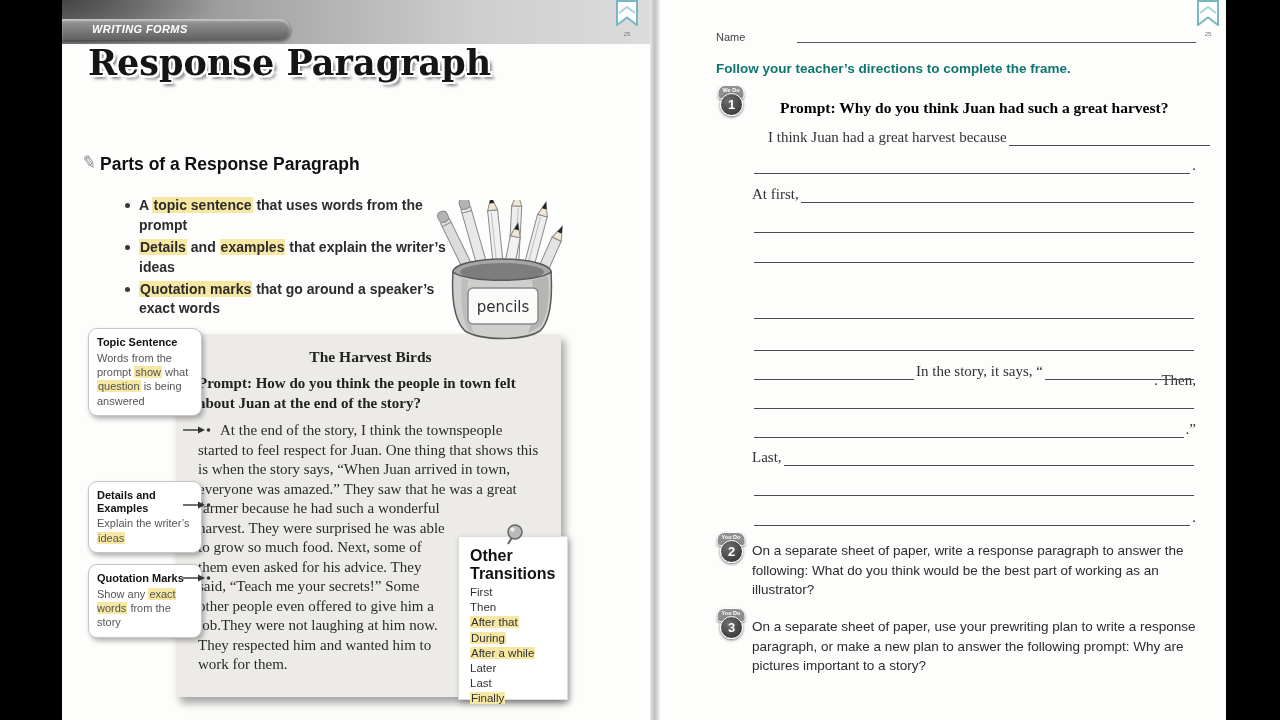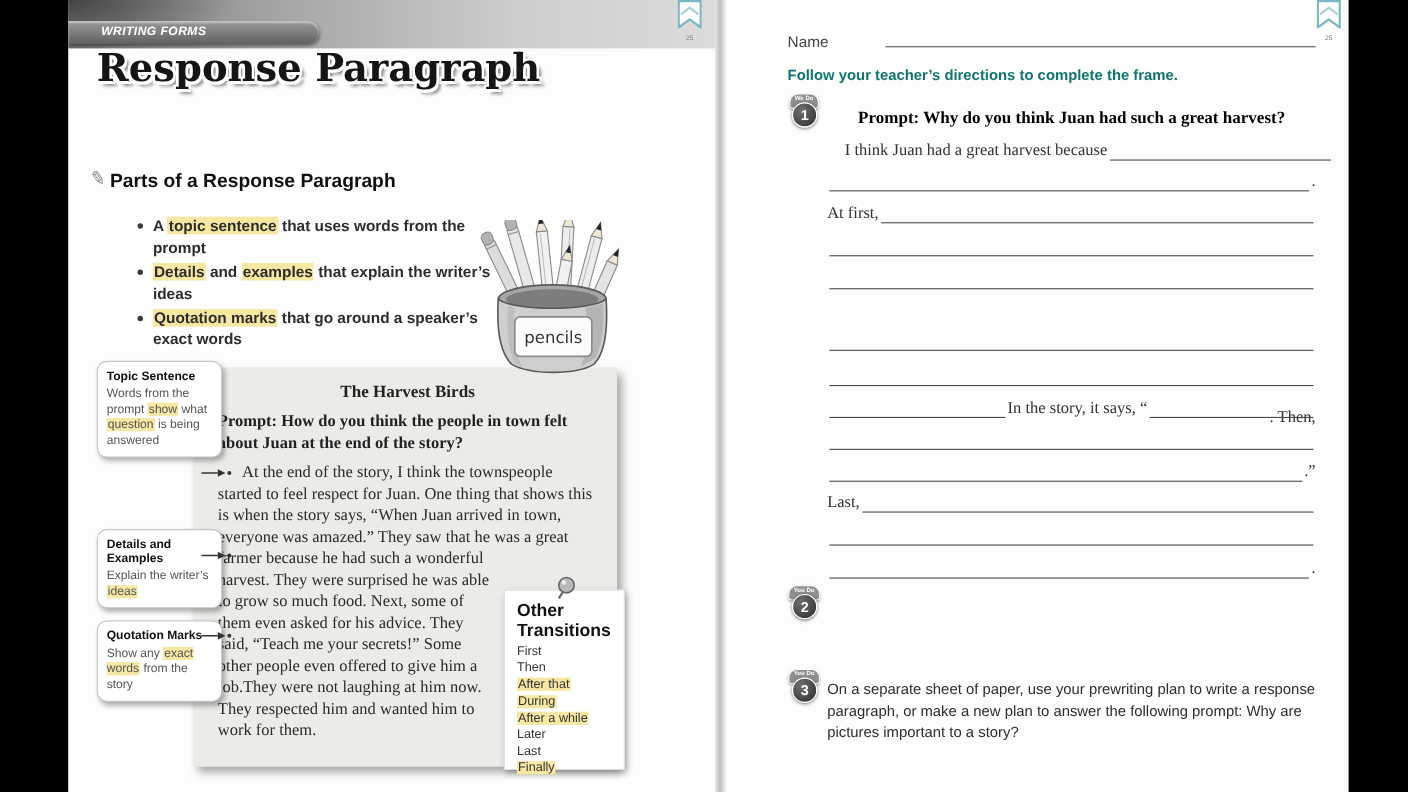--- a/index.html
+++ b/index.html
@@ -59,22 +59,22 @@
         border:1px solid #ddd;box-shadow:2px 3px 6px rgba(0,0,0,.3);z-index:7;padding:10px 0 0 11px;box-sizing:border-box;}
   .trans-box h4{margin:0 0 2px 0;font-size:16px;color:#111;}
   .trans-box ul{margin:0;padding:0;list-style:none;font-size:11.5px;line-height:1.32;color:#333;}
   .pin{position:absolute;top:-13px;left:44px;width:22px;height:22px;}
   
   .cup{position:absolute;left:370px;top:200px;z-index:2;}
   
   .bookmark{position:absolute;top:0;width:24px;text-align:center;z-index:9;}
   .bookmark .num{display:block;font-size:6px;color:#777;margin-top:1px;}
   
-  .name-row{position:absolute;left:56px;top:30px;width:480px;display:flex;align-items:flex-start;
-        font-size:14px;color:#444;gap:44px;}
+  .name-row{position:absolute;left:56px;top:30px;width:480px;display:flex;align-items:flex-end;
+        font-size:11px;color:#444;gap:44px;}
   .name-row .fill{flex:1;border-bottom:1px solid #555;margin-left:8px;height:12px;}
   .directions{position:absolute;left:56px;top:61px;font-size:13.5px;font-weight:bold;color:#0f766e;}
   .badge{position:absolute;width:26px;height:30px;z-index:3;}
   .badge .tag{position:absolute;top:-5px;left:50%;transform:translateX(-50%);
         background:#8f8f8f;color:#fff;font-size:5.5px;font-weight:bold;padding:1px 4px 5px 4px;
         border-radius:8px 8px 3px 3px;border:1px solid #fff;white-space:nowrap;box-shadow:0 1px 2px rgba(0,0,0,.4);}
   .badge .num{position:absolute;top:3px;left:2px;width:21px;height:21px;border-radius:50%;
         background:radial-gradient(circle at 35% 30%,#6e6e6e,#2d2d2d);color:#fff;font-weight:bold;
         font-size:13px;display:flex;align-items:center;justify-content:center;border:1.5px solid #fff;
         box-shadow:0 1px 3px rgba(0,0,0,.55);}
@@ -307,20 +307,21 @@
     </div>
     <div class="frow" style="top:506px;">
       <span class="fill"></span>
       <span class="lbl">.</span>
     </div>
 
     <div class="badge" style="left:58px;top:537px;">
       <span class="tag">You Do</span>
       <span class="num">2</span>
     </div>
+    <div class="step-text" style="top:541px;">On a separate sheet of paper, write a response paragraph to answer the following: What do you think would be the best part of working as an illustrator?</div>
 
     <div class="badge" style="left:58px;top:613px;">
       <span class="tag">You Do</span>
       <span class="num">3</span>
     </div>
     <div class="step-text" style="top:617px;">On a separate sheet of paper, use your prewriting plan to write a response paragraph, or make a new plan to answer the following prompt: Why are pictures important to a story?</div>
 
   </div>
 </div>
 

